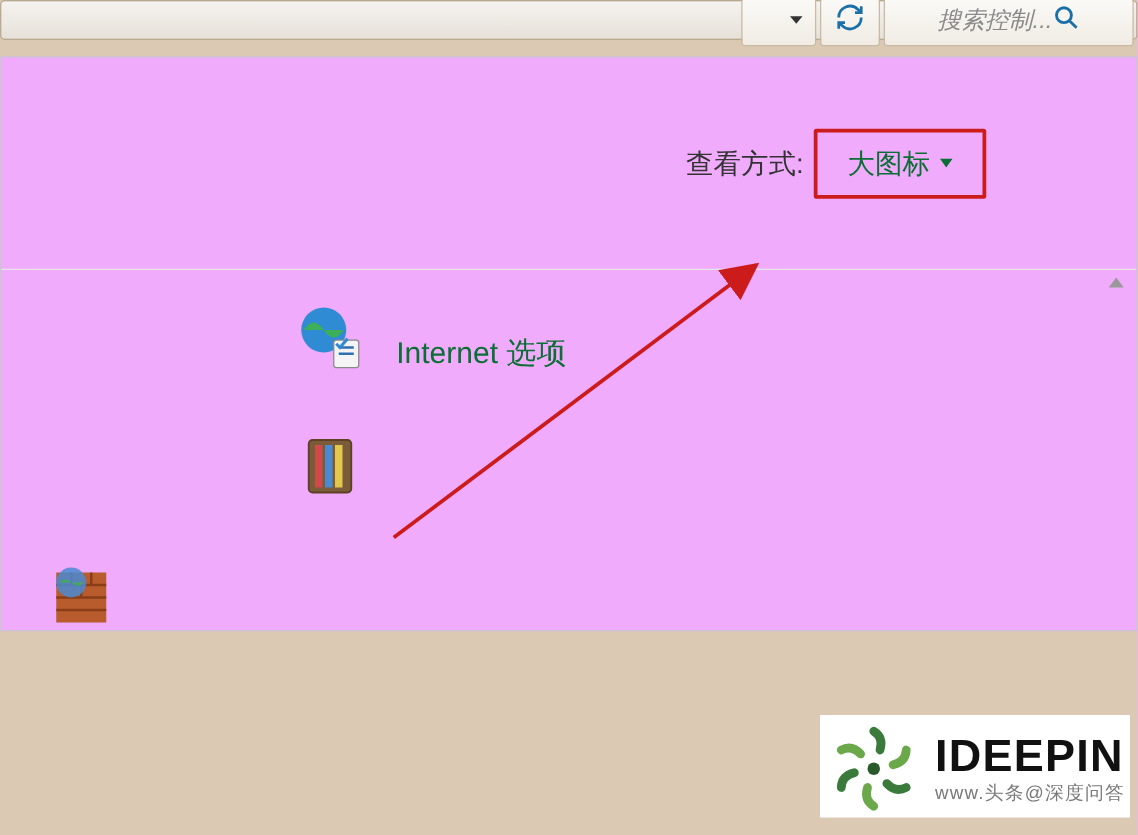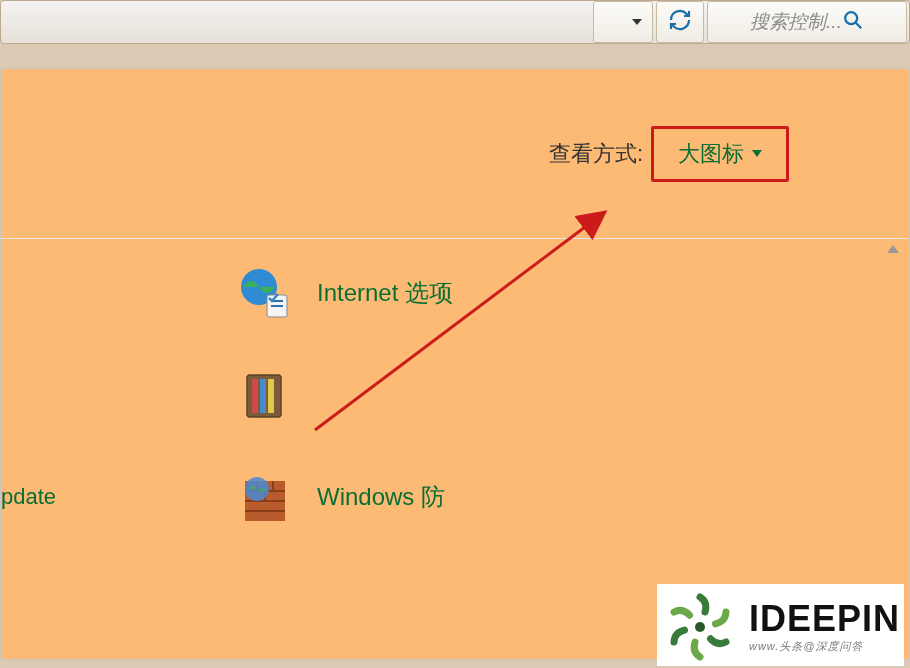--- a/index.html
+++ b/index.html
@@ -7,21 +7,21 @@
     font-family: "Microsoft YaHei", "Segoe UI", sans-serif;
     background: #dbc9b4;
     width: 910px;
     height: 668px;
     overflow: hidden;
     position: relative;
   }
 
   
   .top-toolbar {
-    height: 44px;
+    height: 32px;
     background: linear-gradient(to bottom, #f5f3f1, #e6e0d8);
     border: 1px solid #b8a98f;
     border-radius: 4px;
     display: flex;
     align-items: center;
     justify-content: flex-end;
     padding: 2px;
     gap: 3px;
   }
   .top-toolbar .segment {
@@ -55,24 +55,24 @@
   .search-placeholder {
     color: #8a8a8a;
     font-size: 19px;
     font-style: italic;
   }
   .search-icon { color: #1b6fa8; }
   .search-icon svg { width: 22px; height: 22px; }
 
   
   .main-panel {
-    background: #fdba74;
-    margin-top: 24px;
+    background: #f0abfc;
+    margin-top: 13px;
     border: 1px solid #c8c8c8;
-    height: 592px;
+    height: 460px;
     position: relative;
   }
 
   
   .view-header {
     height: 170px;
     border-bottom: 1px solid #e5e5e5;
     position: relative;
     display: flex;
     justify-content: flex-end;
@@ -131,21 +131,21 @@
   .left-frag {
     width: 200px;
     text-align: left;
     font-size: 22px;
     color: #0b6e34;
     white-space: nowrap;
     overflow: hidden;
   }
   .item-main {
     display: flex;
-    align-items: center;
+    align-items: flex-end;
     gap: 24px;
     margin-left: 36px;
   }
   .item-icon {
     width: 56px;
     height: 56px;
     display: flex;
     align-items: center;
     justify-content: center;
   }
@@ -161,21 +161,21 @@
     left: 305px;
     top: 200px;
     pointer-events: none;
     z-index: 5;
   }
 
   
   .watermark {
     position: absolute;
     right: 6px;
-    bottom: 2px;
+    bottom: 14px;
     display: flex;
     align-items: center;
     gap: 10px;
     background: #fff;
     padding: 4px 4px 0 4px;
   }
   .spiral {
     width: 78px; height: 78px;
     position: relative;
   }
@@ -185,25 +185,24 @@
     align-items: flex-start;
   }
   .wm-brand {
     font-size: 36px;
     font-weight: 900;
     letter-spacing: 1px;
     color: #111;
     line-height: 1;
   }
   .wm-sub {
-    font-size: 11px;
+    font-size: 15px;
     color: #7a7a7a;
     letter-spacing: 1px;
     margin-top: 2px;
-    font-style: italic;
   }
 </style>
 </head>
 <body>
 
 <div class="top-toolbar">
   <div class="segment dropdown-tiny">
     <div class="tri"></div>
   </div>
   <div class="segment refresh-btn">
@@ -268,36 +267,34 @@
               <rect x="10" y="8" width="34" height="42" rx="3" fill="#7a5b3a" stroke="#5c4125" stroke-width="1.5"></rect>
               <rect x="15" y="12" width="6" height="34" fill="#d14a4a"></rect>
               <rect x="23" y="12" width="6" height="34" fill="#4a8ad1"></rect>
               <rect x="31" y="12" width="6" height="34" fill="#e2c84a"></rect>
             </svg>
           </div>
         </div>
       </div>
 
       <div class="item-row">
-        <div class="left-frag">pdate</div>
         <div class="item-main">
           <div class="item-icon">
             <svg viewBox="0 0 56 56">
               <rect x="8" y="12" width="40" height="40" fill="#b85c2e"></rect>
               <line x1="8" y1="22" x2="48" y2="22" stroke="#8a3e18" stroke-width="2"></line>
               <line x1="8" y1="32" x2="48" y2="32" stroke="#8a3e18" stroke-width="2"></line>
               <line x1="8" y1="42" x2="48" y2="42" stroke="#8a3e18" stroke-width="2"></line>
               <line x1="20" y1="12" x2="20" y2="22" stroke="#8a3e18" stroke-width="2"></line>
               <line x1="36" y1="12" x2="36" y2="22" stroke="#8a3e18" stroke-width="2"></line>
               <line x1="28" y1="22" x2="28" y2="32" stroke="#8a3e18" stroke-width="2"></line>
               <circle cx="20" cy="20" r="12" fill="#4a8ad1" opacity="0.85"></circle>
               <path d="M10 20 q6 -5 10 0 q6 5 10 0" fill="#3fb24a" opacity="0.8"></path>
             </svg>
           </div>
-          <span class="item-label">Windows 防</span>
         </div>
       </div>
 
     </div>
   </div>
 </div>
 
 <svg class="red-arrow" width="340" height="250">
   <defs>
     <marker id="ah" markerWidth="12" markerHeight="12" refX="9" refY="5" orient="auto">

